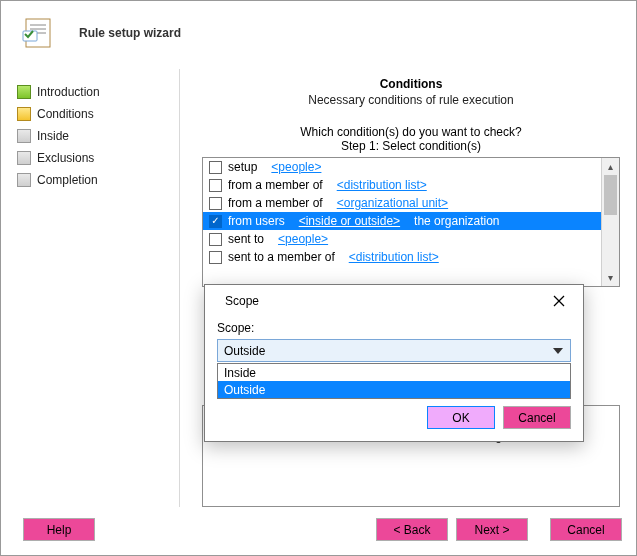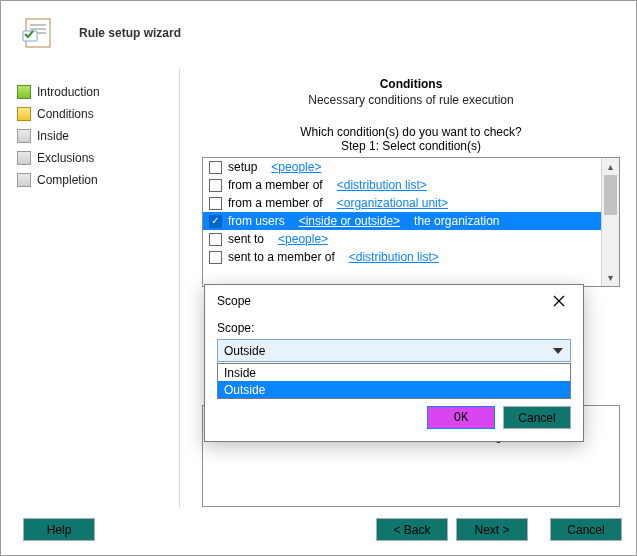--- a/index.html
+++ b/index.html
@@ -167,21 +167,21 @@
     left: 0; right: 0;
     bottom: 14px;
     display: flex;
     padding: 0 14px;
   }
   .btn {
     height: 23px;
     min-width: 72px;
     padding: 0 12px;
     border: 1px solid #adadad;
-    background: #0f766e;
+    background: #ec4899;
     font-size:12px;
     display:inline-flex;
     align-items:center;
     justify-content:center;
     cursor:pointer;
     box-sizing:border-box;
   }
   .footer .spacer { flex:1 1 auto; }
   .footer .btn { margin-left:8px;}
   
@@ -192,21 +192,21 @@
     width: 378px;
     border: 1px solid #7a7a7a;
     background: #fff;
     box-shadow: 0 5px 18px rgba(0,0,0,0.25);
     z-index: 50;
   }
   .scope-title {
     display:flex;
     align-items:center;
     height: 32px;
-    padding: 0 10px 0 12px;
+    padding: 0 10px 0 20px;
     font-size:12px;
   }
   .scope-title .t { flex:1 1 auto; }
   .scope-close {
     width: 28px;
     height: 22px;
     display:flex;
     align-items:center;
     justify-content:center;
     cursor:pointer;
@@ -248,21 +248,21 @@
     align-items:center;
   }
   .dd-item.selected { background:#0a84ff; color:#fff;}
   .scope-btnrow {
     display:flex;
     justify-content:flex-end;
     gap:8px;
     margin-top: 44px;
   }
   .scope-btnrow .btn { min-width:68px; margin-left:0;}
-  .btn.primary { border-color:#0a84ff; background:#d946ef;font-family:Liberation Mono, monospace;}
+  .btn.primary { border-color:#0a84ff; background:#f0abfc;}
   
   .step2-start {
     position:absolute;
     left: 225px;
     top: 393px;
     font-size:12px;
   }
 </style>
 </head>
 <body>

